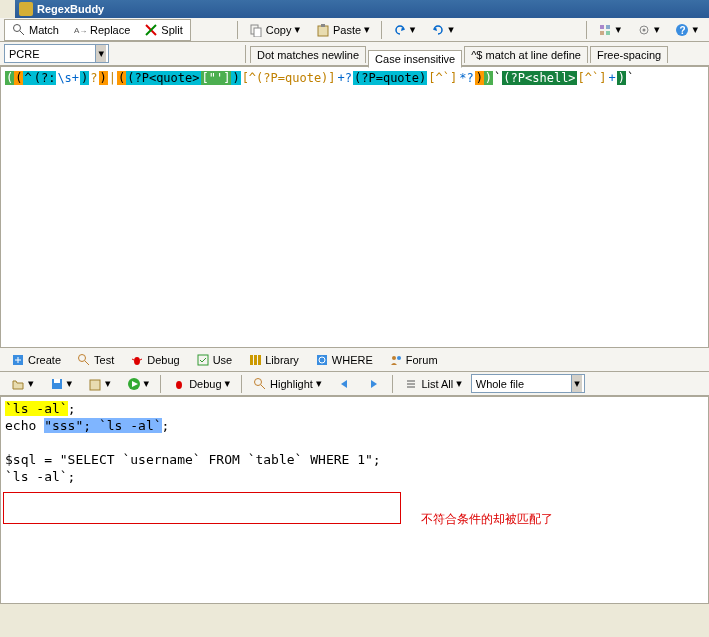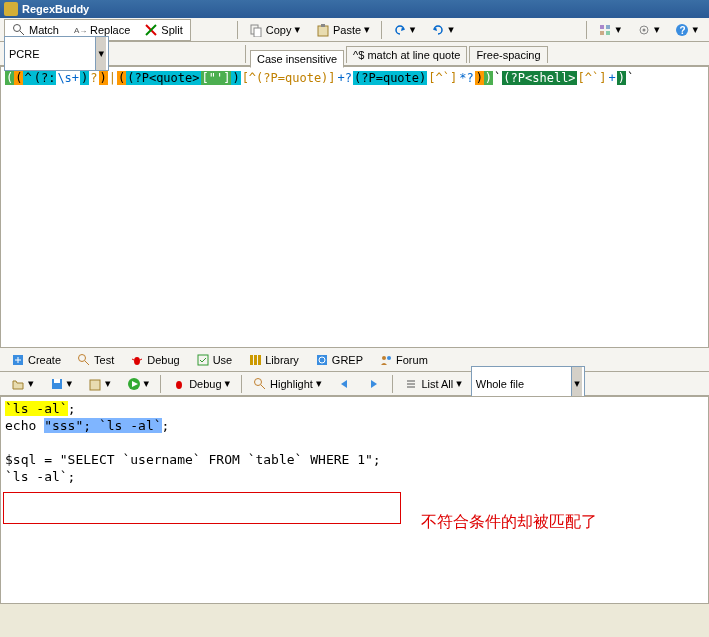--- a/index.html
+++ b/index.html
@@ -1,39 +1,39 @@
 <!DOCTYPE html>
 <html><head>
 <meta charset="utf-8">
 <style>
 * { margin: 0; padding: 0; box-sizing: border-box; }
 body { font-family: "Microsoft YaHei", Tahoma, sans-serif; font-size: 11px; background: #ece9d8; width: 709px; height: 637px; overflow: hidden; }
-.titlebar { background: linear-gradient(#3a6ea5, #2a5a95); color: #fff; height: 18px; padding: 1px 4px; font-weight: bold; font-size: 11px; display: flex; align-items: center; }
+.titlebar { background: linear-gradient(#3a6ea5, #2a5a95); color: #fff; height: 18px; padding: 1px 4px; font-weight: bold; font-size: 11px; display: flex; align-items: center; margin-left: 15px; }
 .titlebar .icon { width: 14px; height: 14px; background: #d4af37; margin-right: 4px; border-radius: 2px; }
 .toolbar-row { background: #f5f4f0; border-bottom: 1px solid #aca899; display: flex; align-items: center; height: 24px; padding: 1px 4px; gap: 2px; }
 .tbtn { display: inline-flex; align-items: center; padding: 2px 6px; border: 1px solid transparent; cursor: pointer; gap: 3px; font-size: 11px; white-space: nowrap; }
 .tbtn svg { width: 14px; height: 14px; }
 .sep { width: 1px; height: 18px; background: #aca899; margin: 0 2px; }
-.combo { border: 1px solid #7f9db9; background: #fff; height: 35px; display: inline-flex; align-items: center; padding: 0 2px 0 4px; font-size: 11px; }
+.combo { border: 1px solid #7f9db9; background: #fff; height: 19px; display: inline-flex; align-items: center; padding: 0 2px 0 4px; font-size: 11px; }
 .combo .arrow { background: #d4d0c8; border-left: 1px solid #7f9db9; padding: 0 2px; height: 100%; display: flex; align-items: center; }
 .tabbtn { border: 1px solid #aca899; background: #f5f4f0; padding: 2px 6px; font-size: 11px; cursor: pointer; border-bottom: none; position: relative; top: 1px; }
 .tabbtn.active { background: #fff; border-bottom: 1px solid #fff; margin-top: 8px; }
 .regex-pane { background: #fff; border: 1px solid #aca899; height: 282px; padding: 4px; font-family: Consolas, monospace; font-size: 12px; }
 .token { display: inline-block; padding: 0 1px; }
 .bg-green { background: #4caf50; color: #fff; }
 .bg-orange { background: #ff9800; color: #000; }
 .bg-cyan { background: #00bcd4; color: #000; }
 .bg-teal { background: #15803d; color: #fff; }
 .fg-blue { color: #06c; }
 .fg-gold { color: #c08000; }
 .test-pane { background: #fff; border: 1px solid #aca899; height: 208px; padding: 4px; font-family: Consolas, monospace; font-size: 13px; position: relative; line-height: 1.3; }
 .hl-yellow { background: #ffff00; }
 .hl-blue { background: #7fb5ff; }
 .red-box { position: absolute; border: 1px solid #d00; pointer-events: none; }
-.red-note { position: absolute; color: #d00; font-size: 16px; font-family: "Microsoft YaHei"; }
+.red-note { position: absolute; color: #d00; font-size: 12px; font-family: "Microsoft YaHei"; }
 </style>
 </head>
 <body>
 
 <div class="titlebar">
   <span class="icon"></span>
   <span>RegexBuddy</span>
 </div>
 
 <div class="toolbar-row">
@@ -119,22 +119,23 @@
   </span>
 </div>
 
 <div class="toolbar-row">
   <div class="combo" style="width:105px">
     <span style="flex:1">PCRE</span>
     <span class="arrow">▾</span>
   </div>
   <div style="flex:0 0 130px"></div>
   <span class="sep"></span>
+  <span class="tabbtn">Dot matches newline</span>
   <span class="tabbtn active">Case insensitive</span>
-  <span class="tabbtn">^$ match at line quote</span>
+  <span class="tabbtn">^$ match at line define</span>
   <span class="tabbtn">Free-spacing</span>
 </div>
 
 <div class="regex-pane">
   <div id="regex-line"><span class="token bg-green">(</span><span class="token bg-orange">(</span><span class="token bg-cyan">^</span><span class="token bg-cyan">(?:</span><span class="token fg-blue">\s+</span><span class="token bg-cyan">)</span><span class="token fg-gold">?</span><span class="token bg-orange">)</span><span class="token fg-gold">|</span><span class="token bg-orange">(</span><span class="token bg-cyan">(?P&lt;quote&gt;</span><span class="token bg-green">["']</span><span class="token bg-cyan">)</span><span class="token fg-gold">[^(?P=quote)]</span><span class="token fg-blue">+?</span><span class="token bg-cyan">(?P=quote)</span><span class="token fg-gold">[^`]</span><span class="token fg-blue">*?</span><span class="token bg-orange">)</span><span class="token bg-green">)</span><span class="token ">`</span><span class="token bg-teal">(?P&lt;shell&gt;</span><span class="token fg-gold">[^`]</span><span class="token fg-blue">+</span><span class="token bg-teal">)</span><span class="token ">`</span></div>
 </div>
 
 <div class="toolbar-row">
   <span class="tbtn">
     <svg>
@@ -172,21 +173,21 @@
         <rect x="6" y="2" width="3" height="10" fill="#c90"></rect>
         <rect x="10" y="2" width="3" height="10" fill="#c90"></rect>
       </svg>
     <span>Library</span>
   </span>
   <span class="tbtn">
     <svg>
         <rect x="2" y="2" width="10" height="10" fill="#3a8de0"></rect>
         <circle cx="7" cy="7" r="3" fill="none" stroke="#fff"></circle>
       </svg>
-    <span>GREP</span>
+    <span>WHERE</span>
   </span>
   <span class="tbtn">
     <svg>
         <circle cx="5" cy="5" r="2" fill="#c08030"></circle>
         <circle cx="10" cy="5" r="2" fill="#3a8de0"></circle>
         <path d="M2 12 Q5 8 8 12" fill="#c08030"></path>
       </svg>
     <span>Forum</span>
   </span>
 </div>

